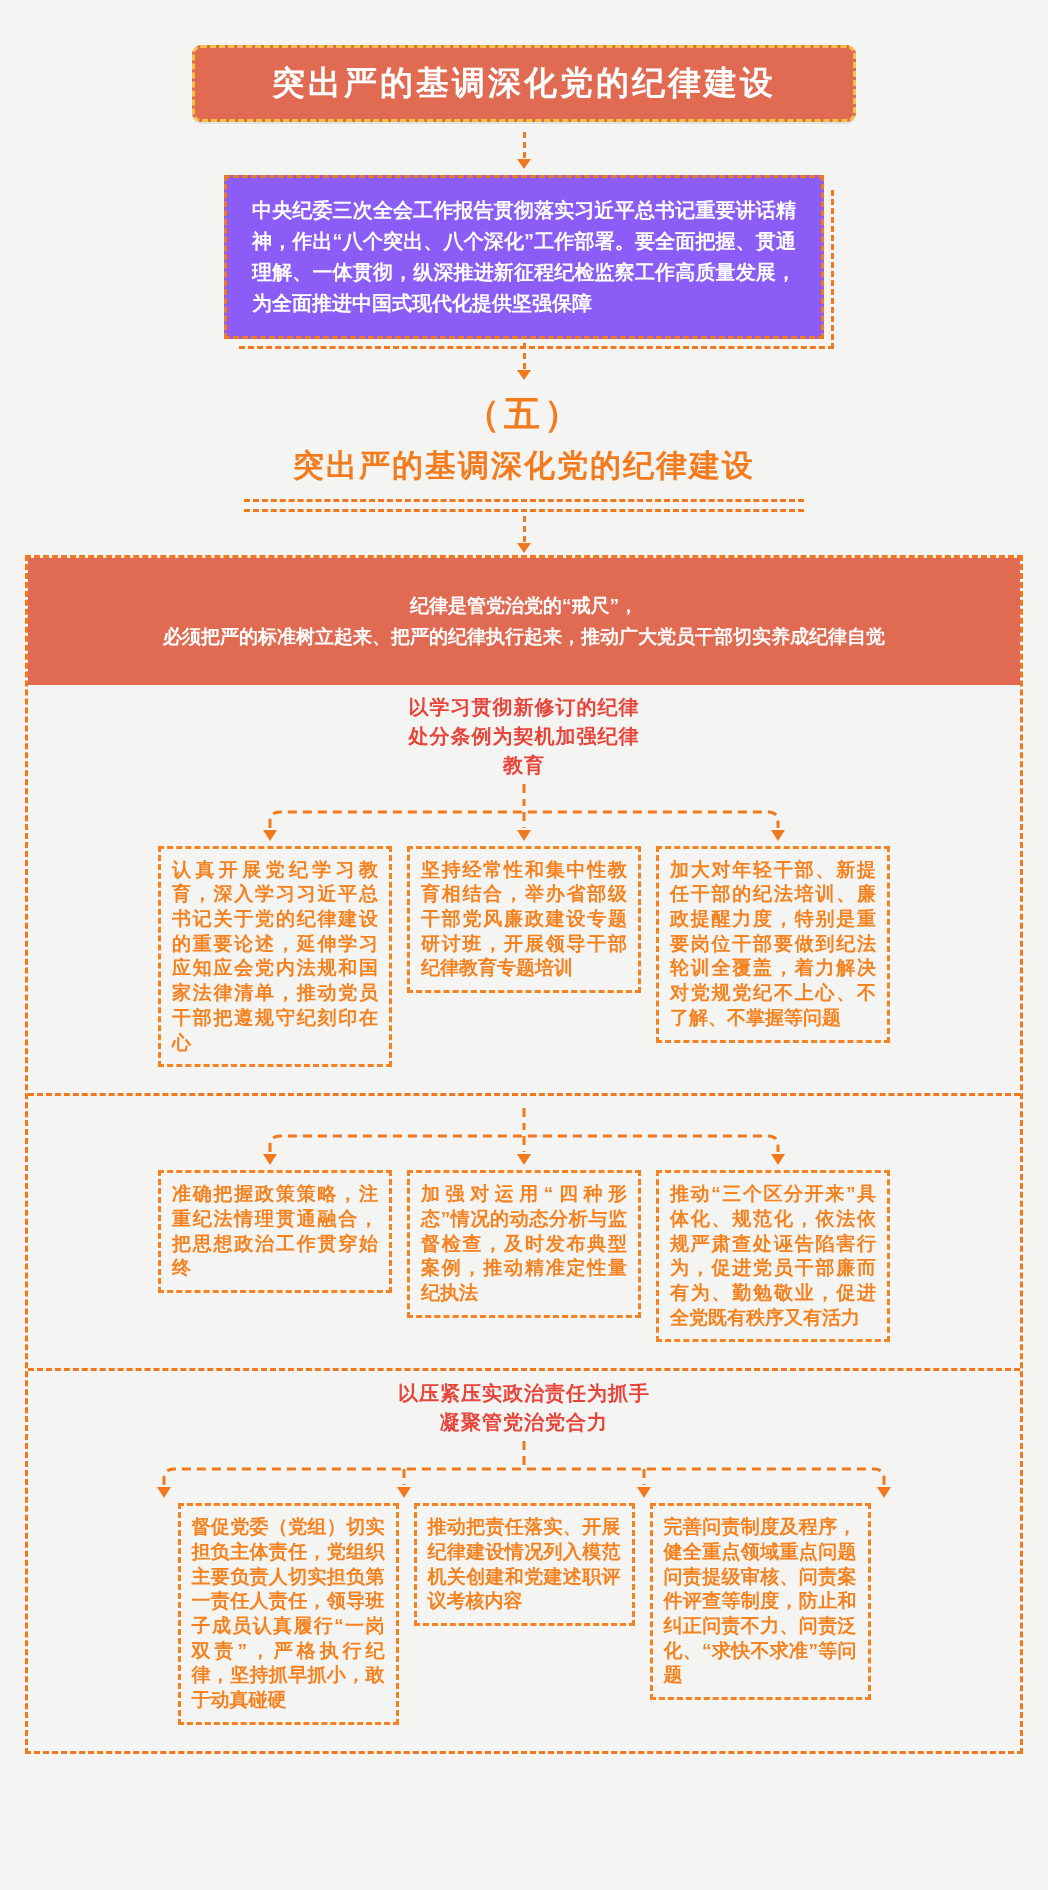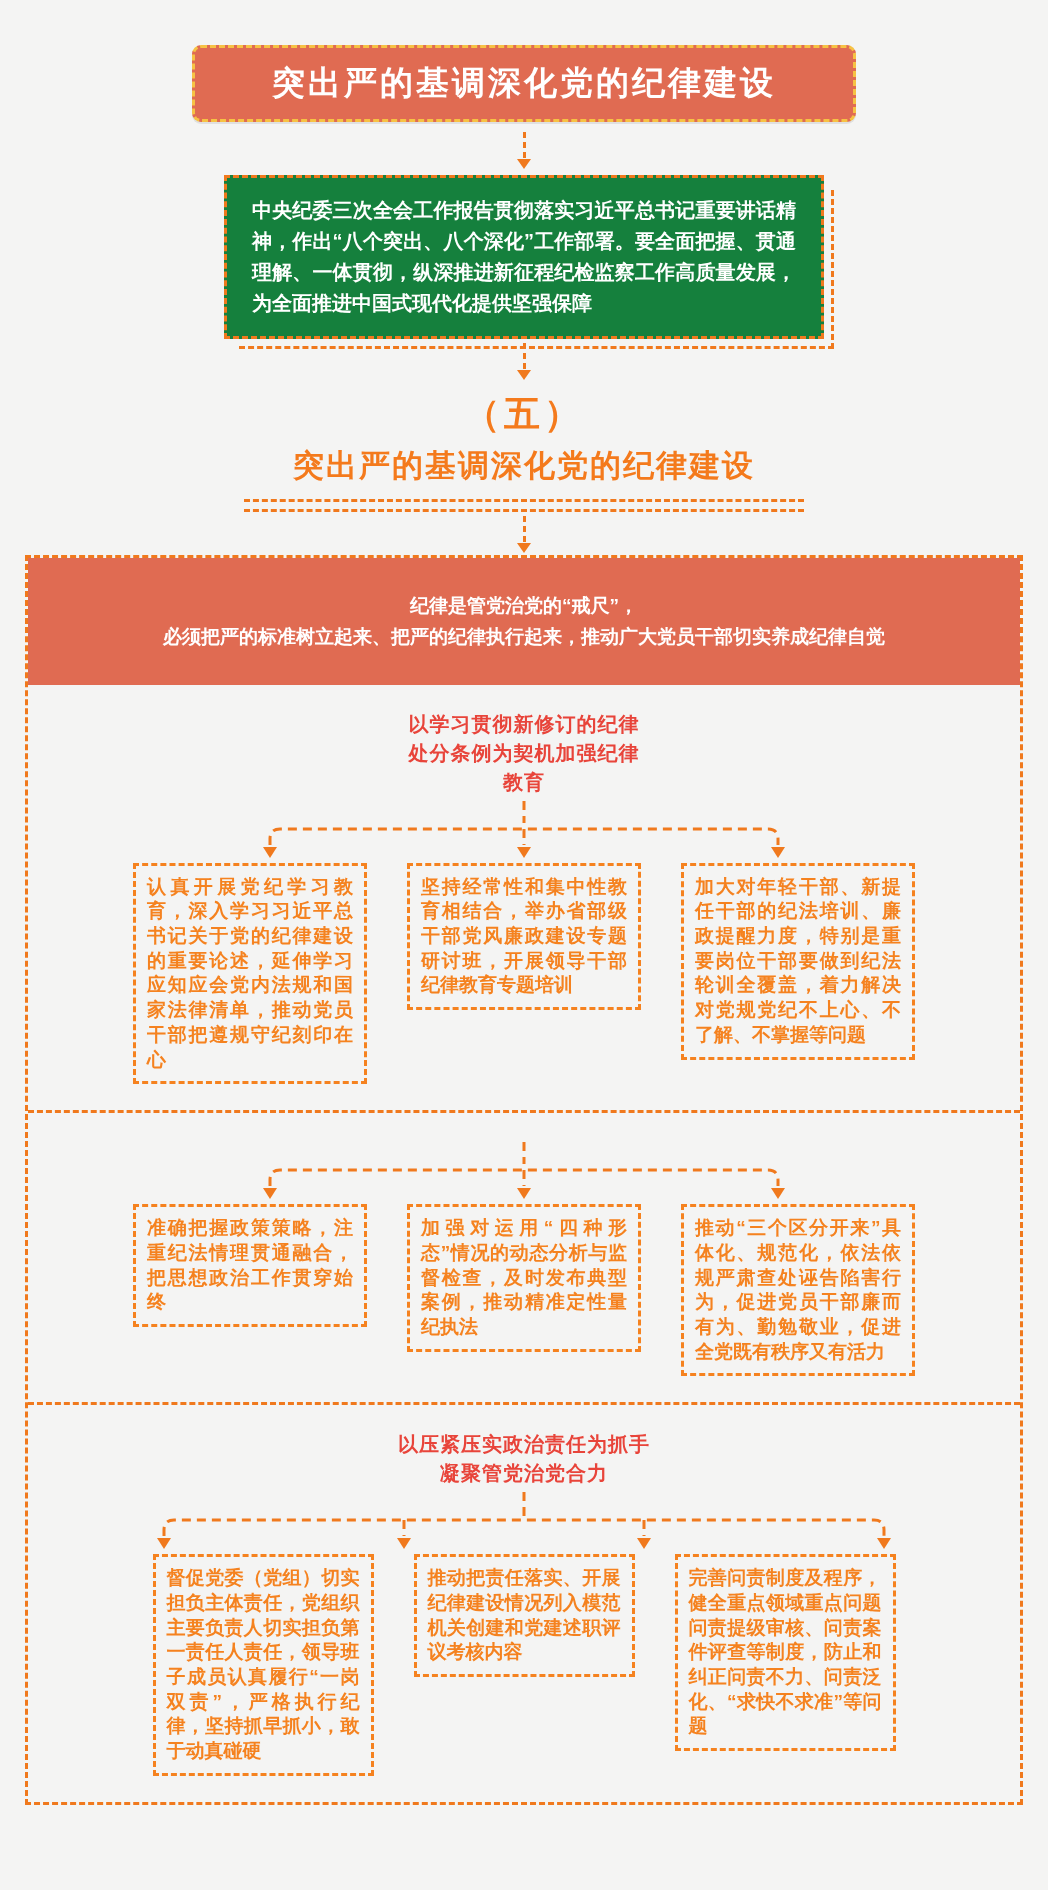--- a/index.html
+++ b/index.html
@@ -31,21 +31,21 @@
     width:0;height:0;margin-top:1px;
     border-left:7px solid transparent;border-right:7px solid transparent;
     border-top:10px solid #f0791d;
   }
 
   
   .intro{
     position:relative;
     margin:6px auto 4px auto;
     width:600px;box-sizing:border-box;
-    background:#15803d;
+    background:#8b5cf6;
     border:3px dashed #f0791d;
     padding:17px 25px;
   }
   .intro::after{
     content:"";position:absolute;z-index:0;
     top:12px;left:12px;right:-13px;bottom:-13px;
     border-right:3px dashed #f0791d;border-bottom:3px dashed #f0791d;
     pointer-events:none;
   }
   .intro-text{
@@ -68,31 +68,31 @@
     margin:2px auto 0 auto;
     border:3px dashed #f0791d;
     background:transparent;
   }
   .panel-header{
     background:#e06b52;
     padding:32px 20px;
     color:#fff;font-size:19px;font-weight:bold;line-height:1.65;
     text-align:center;white-space:pre-line;
   }
-  .section{padding-top:25px;}
+  .section{padding-top:8px;}
   .section + .section{border-top:3px dashed #f0791d;}
   .sec-title{
     color:#e8443a;font-size:20px;font-weight:bold;line-height:1.45;
     text-align:center;white-space:pre-line;letter-spacing:1px;
   }
   .branch{display:block;margin:4px auto 2px auto;}
   .branch .dash{fill:none;stroke:#f0791d;stroke-width:3;stroke-dasharray:9 6;}
   .boxes{
     display:flex;justify-content:center;align-items:flex-start;
-    gap:40px;padding:2px 0 26px 0;
+    gap:15px;padding:2px 0 26px 0;
   }
   .boxes.four{}
   .info-box{
     width:234px;box-sizing:border-box;
     border:3px dashed #f5821f;
     padding:9px 11px;
     color:#f5821f;font-size:19px;font-weight:bold;line-height:1.3;
     text-align:justify;
   }
   .boxes.four .info-box{width:221px;}

